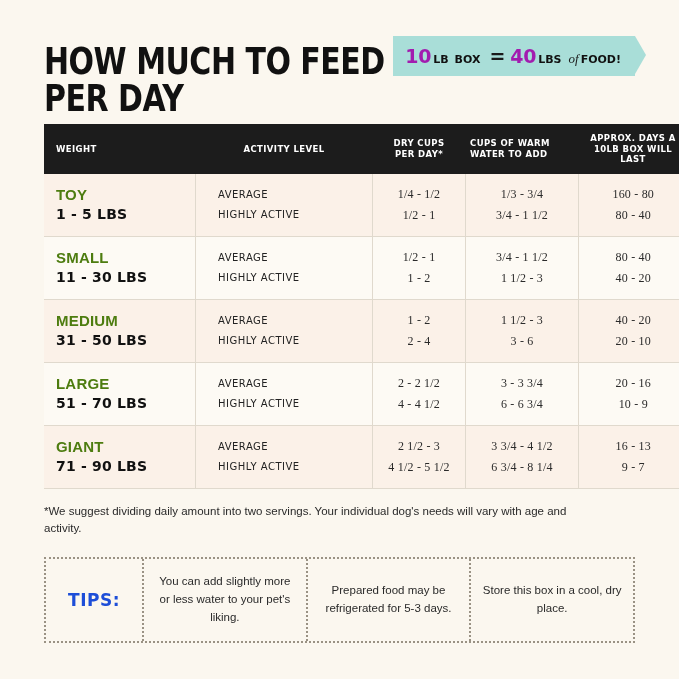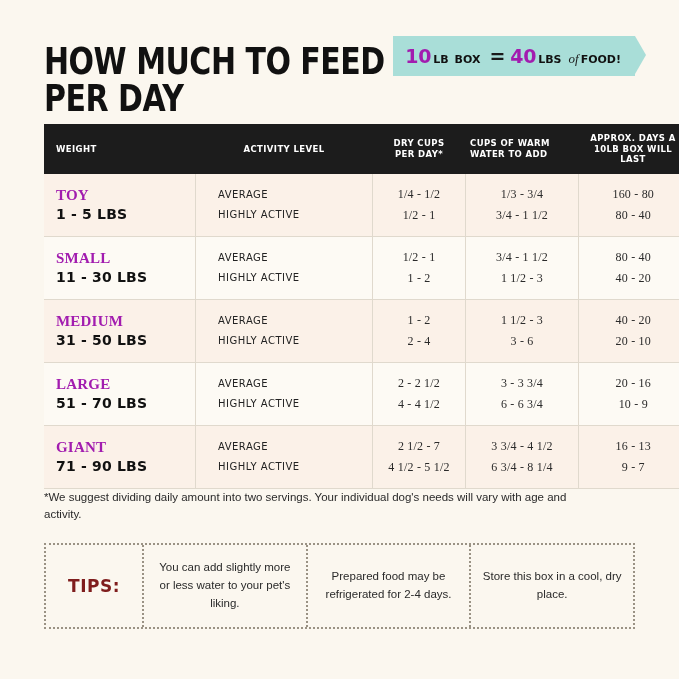--- a/index.html
+++ b/index.html
@@ -119,26 +119,26 @@
   }
   table.feed tr.row-odd td { background: #fbf1e8; }
   table.feed tr.row-even td { background: #fdfaf4; }
   table.feed tr:last-child td { border-bottom: 1px solid #e0d9cd; }
 
   .cell-weight {
     padding: 10px 12px;
     border-right: 1px solid #e0d9cd;
   }
   .wt-name {
-    font-family: Liberation Serif, serif;
+    font-family: Liberation Sans, sans-serif;
     font-weight: bold;
     font-size: 15px;
     letter-spacing: 0.2px;
     line-height: 1.25;
-    color: #a21caf;
+    color: #4d7c0f;
   }
   .wt-range {
     font-family: "DejaVu Sans", sans-serif;
     font-weight: bold;
     font-size: 14px;
     letter-spacing: 0.2px;
     line-height: 1.3;
     color: #111;
   }
 
@@ -167,20 +167,21 @@
     color: #222;
   }
   .stack .line.num {
     font-family: Liberation Serif, serif;
     font-size: 12px;
     line-height: 1.75;
   }
 
   
   .footnote {
+    margin-top: 14px;
     font-size: 11.5px;
     line-height: 1.5;
     color: #2a2a2a;
     max-width: 560px;
   }
 
   
   .tips {
     margin-top: 20px;
     border: 2px dotted #9a9284;
@@ -190,21 +191,21 @@
   }
   .tips-label {
     flex: 0 0 96px;
     display: flex;
     align-items: center;
     justify-content: center;
     font-family: "DejaVu Sans", sans-serif;
     font-weight: bold;
     font-size: 17px;
     letter-spacing: 0.5px;
-    color: #7f1d1d;
+    color: #1d4ed8;
   }
   .tip {
     flex: 1 1 0;
     padding: 14px 10px;
     text-align: center;
     font-size: 11.5px;
     line-height: 1.55;
     color: #2a2a2a;
     border-left: 2px dotted #9a9284;
     display: flex;
@@ -350,21 +351,21 @@
       <tr class="row-odd">
         <td class="cell-weight">
           <div class="wt-name">GIANT</div>
           <div class="wt-range">71 - 90 LBS</div>
         </td>
         <td class="stack activity">
           <div class="line">AVERAGE</div>
           <div class="line">HIGHLY ACTIVE</div>
         </td>
         <td class="stack">
-          <div class="line num">2 1/2 - 7</div>
+          <div class="line num">2 1/2 - 3</div>
           <div class="line num">4 1/2 - 5 1/2</div>
         </td>
         <td class="stack">
           <div class="line num">3 3/4 - 4 1/2</div>
           <div class="line num">6 3/4 - 8 1/4</div>
         </td>
         <td class="stack last">
           <div class="line num">16 - 13</div>
           <div class="line num">9 - 7</div>
         </td>
@@ -374,20 +375,20 @@
   </table>
 
   <div class="footnote">*We suggest dividing daily amount into two servings. Your individual dog's needs will vary with age and activity.</div>
 
   <div class="tips">
     <div class="tips-label">TIPS:</div>
     <div class="tip">
       <span>You can add slightly more or less water to your pet's liking.</span>
     </div>
     <div class="tip">
-      <span>Prepared food may be refrigerated for 2-4 days.</span>
+      <span>Prepared food may be refrigerated for 5-3 days.</span>
     </div>
     <div class="tip">
       <span>Store this box in a cool, dry place.</span>
     </div>
   </div>
 
 </div>
 
 </body></html>

